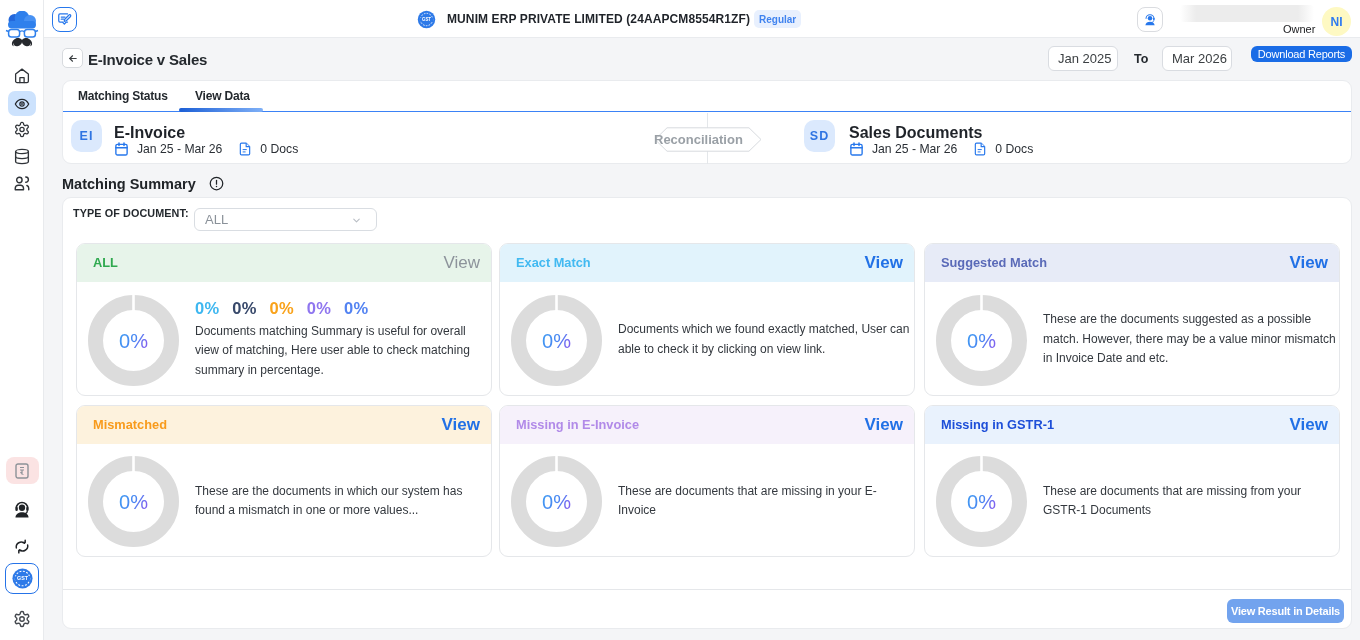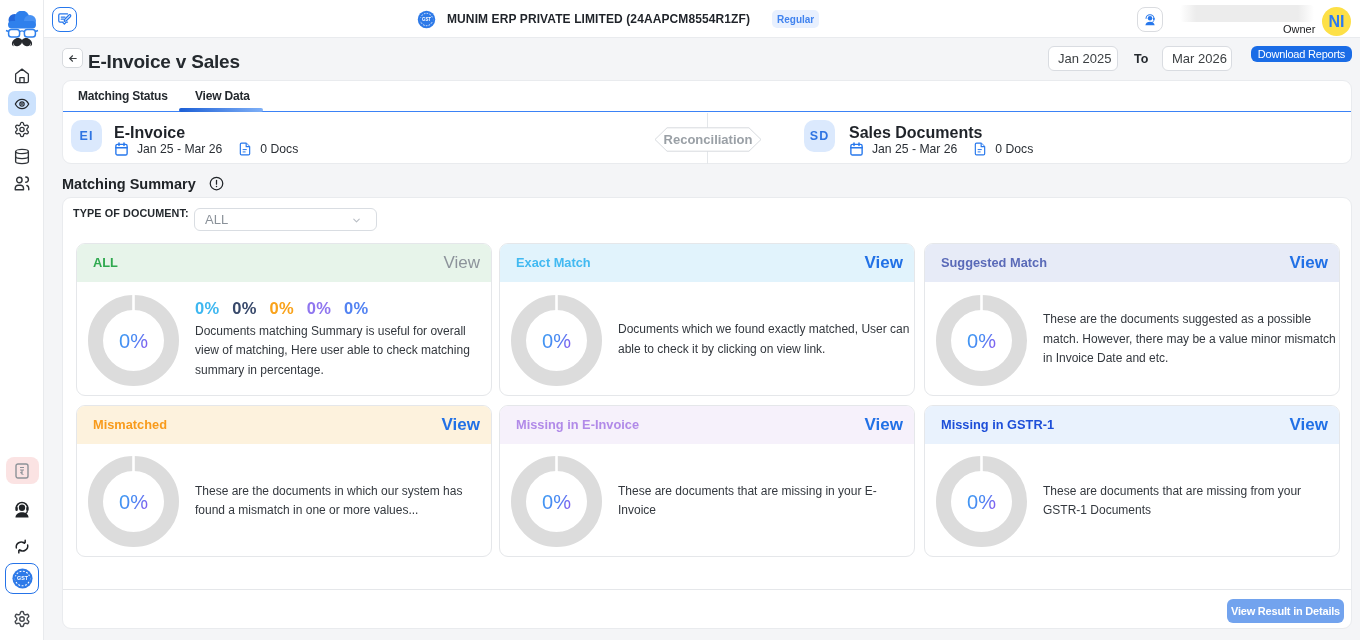--- a/index.html
+++ b/index.html
@@ -6,42 +6,42 @@
 html,body{width:1360px;height:640px;overflow:hidden}
 body{position:relative;background:#f4f5f7;font-family:"Liberation Sans",sans-serif;color:#24292f}
 
 #sidebar{position:absolute;left:0;top:0;width:44px;height:640px;background:#fff;border-right:1px solid #e8eaed;z-index:5}
 .sic{position:absolute;left:0;width:44px;display:flex;justify-content:center;align-items:center}
 
 #topbar{position:absolute;left:44px;top:0;width:1316px;height:38px;background:#fff;border-bottom:1px solid #e9ebee;z-index:4}
 #chatbtn{position:absolute;left:8px;top:7px;width:25px;height:25px;border:1.5px solid #2677ec;border-radius:8px;display:flex;align-items:center;justify-content:center}
 #company{position:absolute;left:373px;top:0;height:38px;display:flex;align-items:center}
 #company .nm{font-size:12px;font-weight:bold;color:#1f2329;margin-left:11px;letter-spacing:.1px}
-#company .badge{margin-left:22px;background:#e8f0fe;color:#4083ef;font-size:10px;font-weight:bold;padding:3.5px 5px;border-radius:5px}
+#company .badge{margin-left:4px;background:#e8f0fe;color:#4083ef;font-size:10px;font-weight:bold;padding:3.5px 5px;border-radius:5px}
 #supbtn{position:absolute;left:1093px;top:7px;width:26px;height:25px;border:1px solid #dadce0;border-radius:8px;display:flex;align-items:center;justify-content:center}
 #redact{position:absolute;left:1136px;top:5px;width:134px;height:17px;border-radius:4px;background:linear-gradient(90deg,rgba(236,236,236,0),#ececec 12%,#ececec 88%,rgba(236,236,236,0))}
 #owner{position:absolute;left:1239px;top:23px;font-size:11px;color:#202124}
-#avatar{position:absolute;left:1278px;top:7px;width:29px;height:29px;border-radius:50%;background:#fde047;color:#2f7bf0;font-weight:bold;font-size:16px;display:flex;align-items:center;justify-content:center}
+#avatar{position:absolute;left:1278px;top:7px;width:29px;height:29px;border-radius:50%;background:#fef9c3;color:#2f7bf0;font-weight:bold;font-size:12px;display:flex;align-items:center;justify-content:center}
 
 #backbtn{position:absolute;left:62px;top:48px;width:21px;height:20px;background:#fff;border:1px solid #d7dade;border-radius:5px;display:flex;align-items:center;justify-content:center;color:#3c4043}
-#pgtitle{position:absolute;left:88px;top:51px;font-size:19px;font-weight:bold;letter-spacing:-.2px;color:#24292e}
+#pgtitle{position:absolute;left:88px;top:51px;font-size:15px;font-weight:bold;letter-spacing:-.2px;color:#24292e}
 .datebox{position:absolute;top:46px;width:70px;height:25px;background:#fff;border:1px solid #d9dce1;border-radius:6px;font-size:13px;color:#3c4043;display:flex;align-items:center;padding-left:9px;overflow:hidden;white-space:nowrap}
 #to{position:absolute;left:1134px;top:52px;font-size:12.5px;font-weight:bold;color:#24292e}
 #dlbtn{position:absolute;left:1251px;top:46px;width:101px;height:16px;background:#1a6ce6;border-radius:6px;color:#fff;font-size:11px;letter-spacing:-.2px;white-space:nowrap;font-weight:normal;display:flex;align-items:center;justify-content:center}
 
 #panel1{position:absolute;left:62px;top:80px;width:1290px;height:84px;background:#fff;border:1px solid #e9ebee;border-radius:9px}
 #tabrow{position:absolute;left:0;top:0;width:100%;height:31px;border-bottom:1px solid #3b82f6}
 .tab{position:absolute;top:0;height:31px;line-height:31px;font-size:12px;letter-spacing:-.2px;font-weight:bold;color:#24292e}
 #underline{position:absolute;left:116px;top:27px;width:84px;height:3.5px;border-radius:3px;background:linear-gradient(90deg,#1c5fd6,#7fb0f7)}
 .srcbadge{position:absolute;width:31px;height:32px;border-radius:10px;background:#dbe9fd;color:#2f74e2;font-size:12.5px;font-weight:bold;letter-spacing:1px;display:flex;align-items:center;justify-content:center}
 .srcname{position:absolute;font-size:16px;font-weight:bold;color:#1f2329}
 .srcmeta{position:absolute;font-size:12.2px;color:#2b3036;display:flex;align-items:center}
 #divline{position:absolute;left:644px;top:32px;width:1px;height:51px;background:#e4e7ea}
 #hexwrap{position:absolute;left:591px;top:46px;width:108px;height:25px}
-#hextext{position:absolute;left:0;top:0;width:108px;height:38px;text-align:center;line-height:25px;font-size:13px;font-weight:bold;color:#9aa0a6}
+#hextext{position:absolute;left:0;top:0;width:108px;height:38px;text-align:left;line-height:25px;font-size:13px;font-weight:bold;color:#9aa0a6}
 
 #msumm{position:absolute;left:62px;top:176px;font-size:14.5px;font-weight:bold;color:#202428}
 #msicon{position:absolute;left:209px;top:176px}
 
 #panel2{position:absolute;left:62px;top:197px;width:1290px;height:432px;background:#fff;border:1px solid #e9ebee;border-radius:9px}
 #tod{position:absolute;left:10px;top:9px;font-size:10.8px;font-weight:bold;color:#24292e;letter-spacing:.1px}
 #select{position:absolute;left:131px;top:10px;width:183px;height:23px;border:1px solid #d9dde2;border-radius:6px;background:#fff;font-size:13px;color:#8a9199;display:flex;align-items:center;padding-left:10px}
 #select svg{position:absolute;right:14px;top:6px}
 .card{position:absolute;width:416px;border:1px solid #e5e7ea;border-radius:9px;background:#fff;overflow:hidden}
 .chead{position:relative;height:38px}

